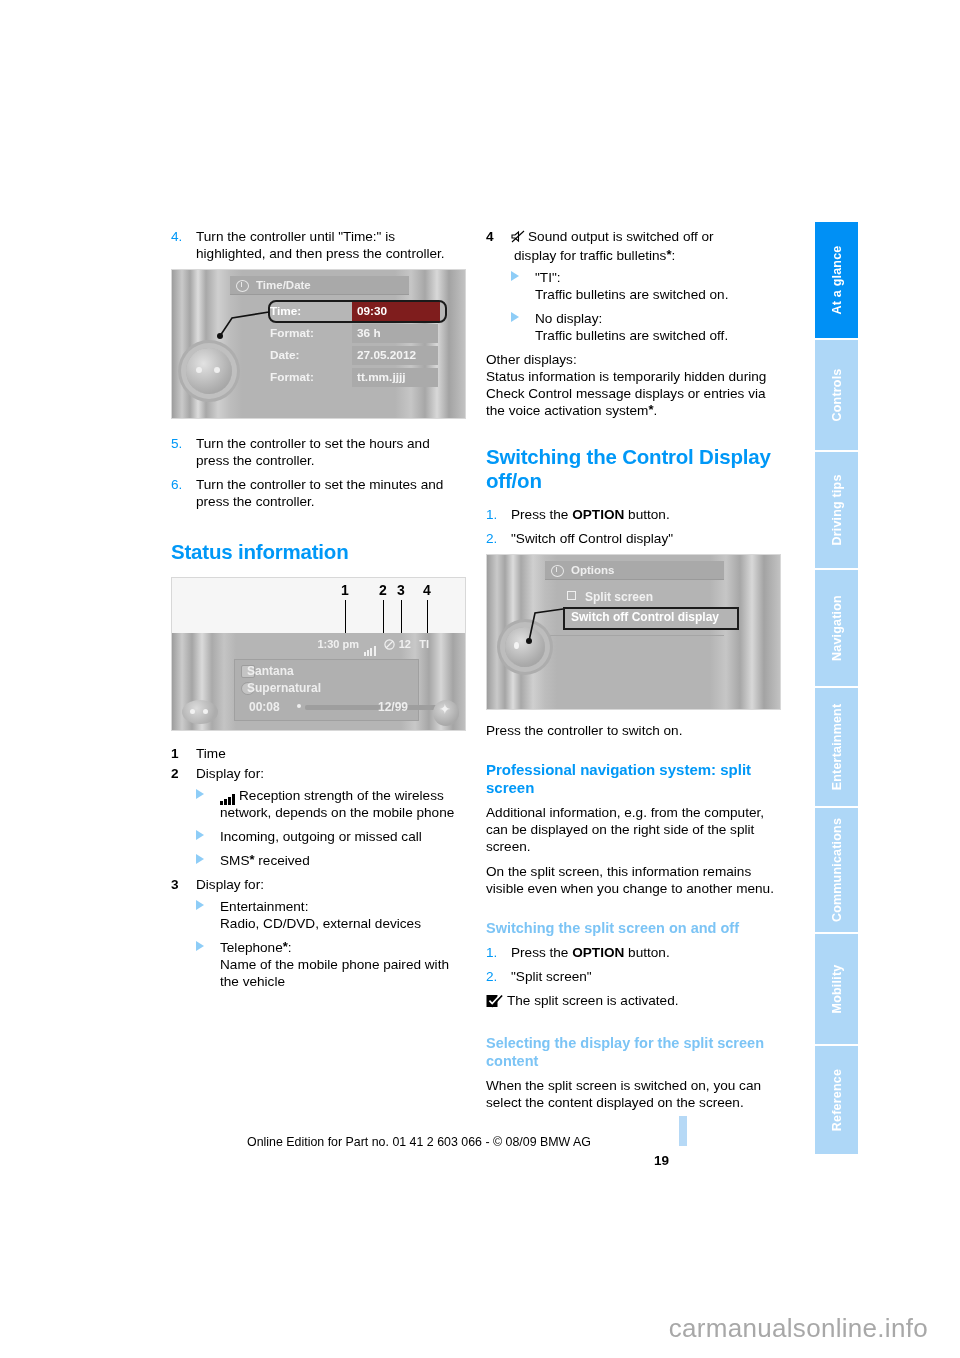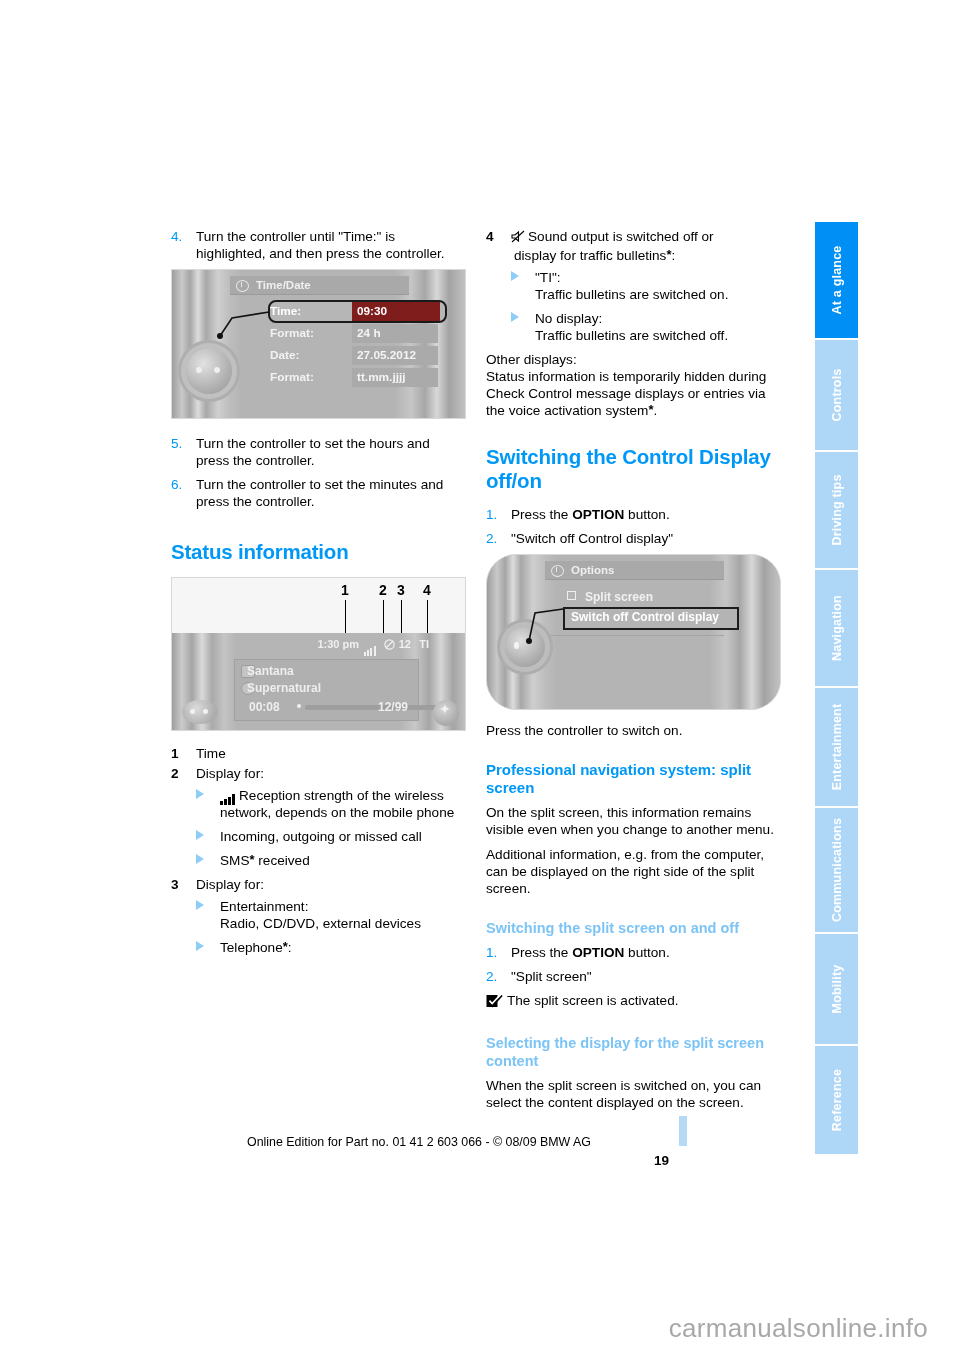--- a/index.html
+++ b/index.html
@@ -162,21 +162,21 @@
 
   
   .fig {
     position: relative;
     border: 1px solid #d8d8d8;
     background: #b9b9b9;
     overflow: hidden;
   }
   .fig-timedate { width: 293px; height: 148px; margin: 4px 0 0 0; }
   .fig-status   { width: 293px; height: 152px; margin: 4px 0 0 0; background:#ffffff; }
-  .fig-options  { width: 293px; height: 154px; margin: 4px 0 0 0; border-radius: 30px; }
+  .fig-options  { width: 293px; height: 154px; margin: 4px 0 0 0; }
 
   .scr {
     position: absolute;
     left: 0; right: 0; top: 0; bottom: 0;
     background:
       linear-gradient(90deg,
         #9d9d9d 0px, #c9c9c9 10px, #a5a5a5 18px, #dcdcdc 26px,
         #a8a8a8 34px, #cfcfcf 46px, #bdbdbd 58px, #b4b4b4 70px,
         #b4b4b4 calc(100% - 70px), #c6c6c6 calc(100% - 54px),
         #a7a7a7 calc(100% - 40px), #d8d8d8 calc(100% - 28px),
@@ -547,21 +547,21 @@
         <span class="hdr-ico"></span>
         <span>Time/Date</span>
       </div>
       <div class="rows">
         <div class="row sel">
           <span class="lbl">Time:</span>
           <span class="val">09:30</span>
         </div>
         <div class="row">
           <span class="lbl">Format:</span>
-          <span class="val">24 h</span>
+          <span class="val">36 h</span>
         </div>
         <div class="row">
           <span class="lbl">Date:</span>
           <span class="val">27.05.2012</span>
         </div>
         <div class="row">
           <span class="lbl">Format:</span>
           <span class="val">tt.mm.jjjj</span>
         </div>
       </div>
@@ -660,20 +660,21 @@
         <span>Display for:</span>
         <ul class="tri-list" style="margin-top:5px">
           <li>
             <span class="tri"></span>
             <span>Entertainment:</span><br>
             <span>Radio, CD/DVD, external devices</span>
           </li>
           <li>
             <span class="tri"></span>
             <span>Telephone</span><sup class="ast">*</sup>:<br>
+            <span>Name of the mobile phone paired with the vehicle</span>
           </li>
         </ul>
       </li>
     </ul>
 
   </div>
 
   <div class="col col-right">
 
     <ul class="legend">
@@ -732,22 +733,22 @@
       <div class="opt-knob"></div>
       <svg class="leader" viewBox="0 0 293 154" preserveAspectRatio="none">
         <polyline points="76,54 48,58 42,86" fill="none" stroke="#111" stroke-width="1.6"></polyline>
         <circle cx="42" cy="86" r="3" fill="#111"></circle>
       </svg>
     </div>
 
     <p class="body" style="margin-top:12px">Press the controller to switch on.</p>
 
     <h2 class="subsect" style="color:#0098f7;font-size:15px">Professional navigation system: split screen</h2>
+    <p class="body">Additional information, e.g. from the computer, can be displayed on the right side of the split screen.</p>
     <p class="body">On the split screen, this information remains visible even when you change to another menu.</p>
-    <p class="body">Additional information, e.g. from the computer, can be displayed on the right side of the split screen.</p>
 
     <h2 class="subsect">Switching the split screen on and off</h2>
     <ul class="steps">
       <li class="step">
         <span class="num">1.</span>
         <span>Press the </span><span class="bold">OPTION</span><span> button.</span>
       </li>
       <li class="step">
         <span class="num">2.</span>
         <span>"Split screen"</span>

